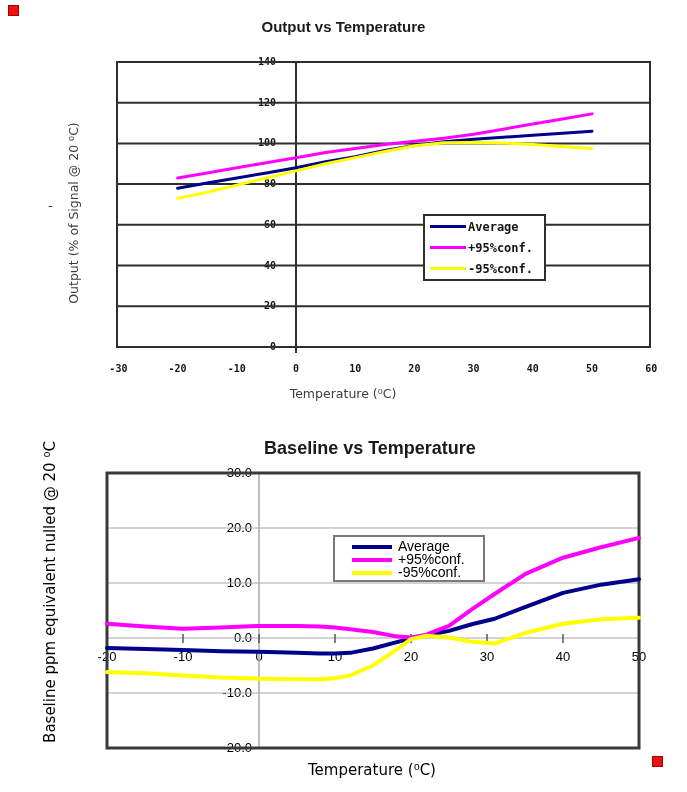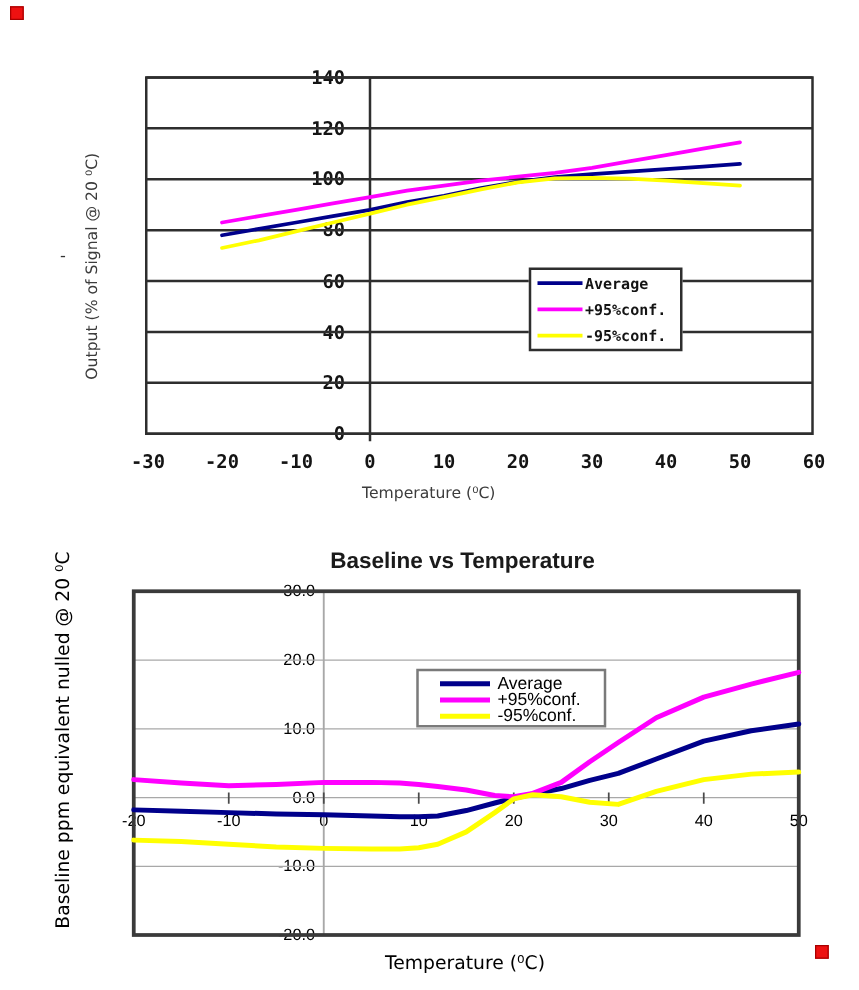--- a/index.html
+++ b/index.html
@@ -8,21 +8,21 @@
   .red-marker{position:absolute;width:11px;height:11px;background:#ee1111;border:1px solid #a80000;box-sizing:border-box;}
   
   .c1-title{position:absolute;left:0;top:18px;width:687px;text-align:center;margin:0;
             font-family:"Liberation Sans",sans-serif;font-size:15px;font-weight:bold;color:#1c1c1c;letter-spacing:0px;}
   .c1-ylabel{position:absolute;left:73px;top:213px;transform:translate(-50%,-50%) rotate(-90deg);
              white-space:nowrap;font-family:"DejaVu Sans",sans-serif;font-size:12.5px;color:#3c3c3c;}
   .c1-dash{position:absolute;left:48px;top:198px;font-family:"DejaVu Sans",sans-serif;font-size:13px;color:#333;}
   .c1-xlabel{position:absolute;left:173px;top:386px;width:340px;text-align:center;
              font-family:"DejaVu Sans",sans-serif;font-size:12.5px;color:#3c3c3c;}
   .c1-tick{position:absolute;font-family:"DejaVu Sans Mono",monospace;font-weight:bold;
-           font-size:15px;color:#141414;line-height:18px;height:18px;}
+           font-size:10px;color:#141414;line-height:18px;height:18px;}
   .c1-ytick{width:60px;text-align:right;}
   .c1-xtick{width:60px;text-align:center;}
   .legend1{position:absolute;left:423px;top:214px;width:123px;height:67px;background:#fff;
            border:2px solid #2e2e2e;box-sizing:border-box;z-index:5;}
   .legend1 .lrow{position:relative;height:21px;display:flex;align-items:center;}
   .legend1 .swatch{display:inline-block;width:36px;height:3px;margin-left:5px;flex:0 0 auto;}
   .legend1 .ltext{font-family:"DejaVu Sans Mono",monospace;font-weight:bold;font-size:12px;color:#141414;margin-left:2px;white-space:nowrap;}
   
   .c2-title{position:absolute;left:40px;top:438px;width:660px;text-align:center;margin:0;
             font-family:"Liberation Sans",sans-serif;font-size:18px;font-weight:bold;color:#1a1a1a;}
@@ -72,20 +72,21 @@
       <line x1="259" y1="634" x2="259" y2="643" stroke="#4a4a4a" stroke-width="1.4"></line>
       <line x1="335" y1="634" x2="335" y2="643" stroke="#4a4a4a" stroke-width="1.4"></line>
       <line x1="411" y1="634" x2="411" y2="643" stroke="#4a4a4a" stroke-width="1.4"></line>
       <line x1="487" y1="634" x2="487" y2="643" stroke="#4a4a4a" stroke-width="1.4"></line>
       <line x1="563" y1="634" x2="563" y2="643" stroke="#4a4a4a" stroke-width="1.4"></line>
       <polyline points="107,647.9 145,649 183,650.1 221,651.2 259,651.75 297,652.85 319.8,653.4 335,653.4 350.2,652.85 373,648.45 395.79999999999995,642.4 411,638.55 426.2,635.25 449,630.85 471.79999999999995,624.25 494.6,618.75 525,607.2 563,592.9 601,584.65 639,579.15" fill="none" stroke="#00008b" stroke-width="4" stroke-linejoin="round" stroke-linecap="round"></polyline>
       <polyline points="107,623.7 145,626.45 183,628.65 221,627.55 259,625.9 297,625.9 319.8,626.45 335,627.55 350.2,629.2 373,631.95 395.79999999999995,636.35 411,637.45 426.2,634.7 449,625.9 471.79999999999995,609.4 494.6,594 525,574.2 563,557.7 601,547.25 639,537.9" fill="none" stroke="#ff00ff" stroke-width="4" stroke-linejoin="round" stroke-linecap="round"></polyline>
       <polyline points="107,672.1 145,673.2 183,675.4 221,677.6 259,678.7 297,679.25 319.8,679.25 335,678.15 350.2,675.4 373,665.5 395.79999999999995,650.1 411,639.1 426.2,635.8 449,637.45 471.79999999999995,641.85 494.6,643.5 525,633.05 563,623.7 601,619.3 639,617.65" fill="none" stroke="#ffff00" stroke-width="4" stroke-linejoin="round" stroke-linecap="round"></polyline>
     </svg>
 
+  <h2 class="c1-title">Output vs Temperature</h2>
   <div class="c1-ylabel">Output (% of Signal @ 20 ⁰C)</div>
   <div class="c1-dash">-</div>
   <div class="c1-xlabel">Temperature (⁰C)</div>
   <div id="c1-ticks">
       <div class="c1-tick c1-ytick" style="left: 216px; top: 52.96px; width: 60px;">140</div>
       <div class="c1-tick c1-ytick" style="left: 216px; top: 93.68px; width: 60px;">120</div>
       <div class="c1-tick c1-ytick" style="left: 216px; top: 134.4px; width: 60px;">100</div>
       <div class="c1-tick c1-ytick" style="left: 216px; top: 175.12px; width: 60px;">80</div>
       <div class="c1-tick c1-ytick" style="left: 216px; top: 215.84px; width: 60px;">60</div>
       <div class="c1-tick c1-ytick" style="left: 216px; top: 256.56px; width: 60px;">40</div>

